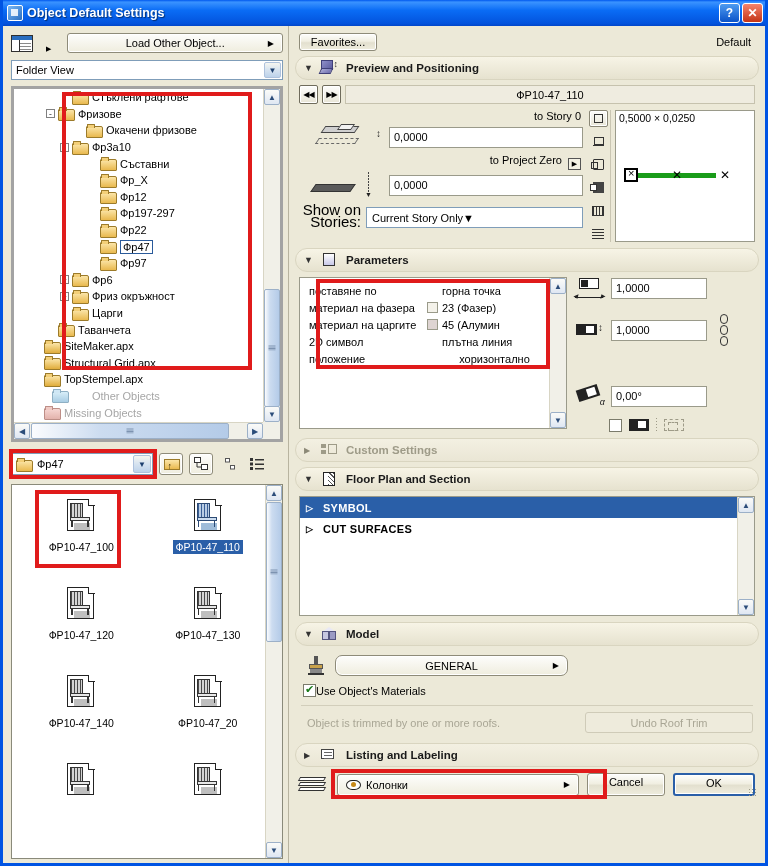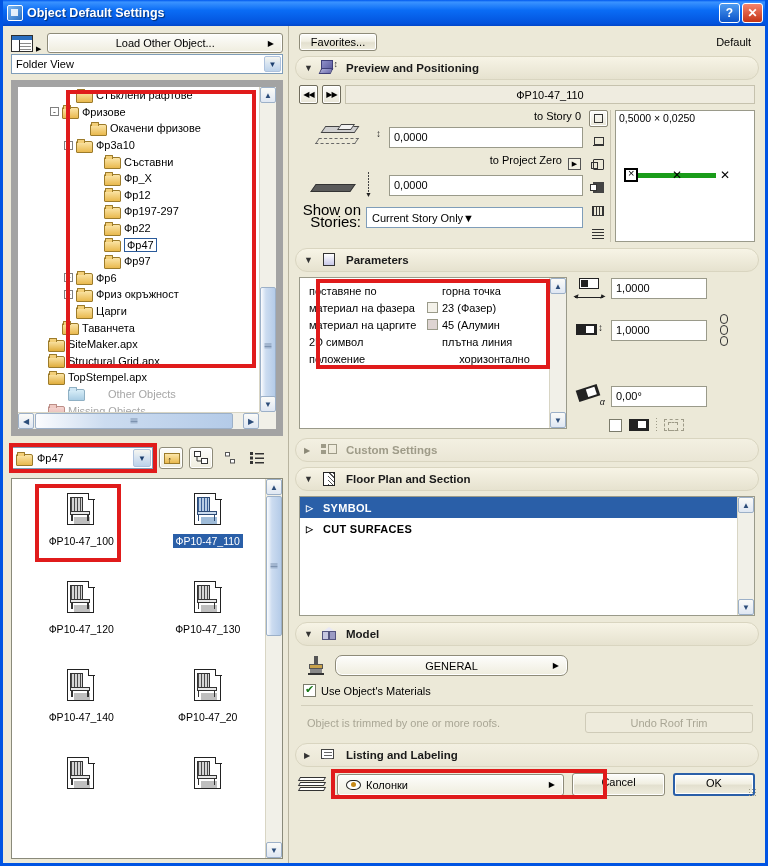--- a/index.html
+++ b/index.html
@@ -92,42 +92,42 @@
     display: flex; align-items: center; justify-content: center;
     color: #1c3f6e; font-size: 8px;
   }
   .txtfield {
     background: #fff; border: 1px solid #9a9a8a;
     height: 20px; display: flex; align-items: center;
     padding: 0 4px; font-size: 11px;
   }
 
   
-  .toprow { display: flex; align-items: center; gap: 6px; height: 22px; }
+  .toprow { display: flex; align-items: center; gap: 16px; height: 22px; margin-bottom: 6px; }
   .grid-icon {
     width: 22px; height: 17px; position: relative; flex: 0 0 22px;
     border: 1px solid #303030; background: #fff;
   }
   .grid-icon .gtop { position:absolute; left:0; top:0; right:0; height:4px; background:#2a6ec0; }
   .grid-icon .gv { position:absolute; left:7px; top:4px; bottom:0; width:1px; background:#303030; }
   .grid-icon .gh { position:absolute; left:8px; right:1px; height:1px; background:#8a8a8a; }
   .mini-tri { font-size: 7px; color: #000; margin-left: -3px; align-self: flex-end; padding-bottom:1px;}
   .load-btn {
     flex: 1; height: 20px; position: relative;
     display: flex; align-items: center; justify-content: center;
     background: linear-gradient(to bottom,#fdfdfc,#efedde);
     border: 1px solid #8e8b79; border-radius: 3px;
     box-shadow: inset 0 0 0 1px #fff;
   }
   .load-btn .tri { position: absolute; right: 8px; font-size: 8px; }
 
   
   .treebox {
     flex: 0 0 356px; background: #fff;
-    border: 7px solid #a3a3a3; position: relative;
+    border: 3px solid #a3a3a3; position: relative;
     margin-bottom: 2px; overflow: hidden;
   }
   .treeinner { position:absolute; left:0; top:0; right:17px; bottom:17px; overflow:hidden; }
   .trow { height: 16.6px; display: flex; align-items: center; white-space: nowrap; font-size: 11px; }
   .tog {
     width: 9px; height: 9px; border: 1px solid #808080; background: #fff;
     font-size: 8px; line-height: 7px; text-align: center; color: #000;
     flex: 0 0 9px; margin-right: 3px; font-family: "Liberation Mono", monospace;
   }
   .togspace { width: 12px; flex: 0 0 12px; }
@@ -388,42 +388,42 @@
   .modelrow { display:flex; align-items:center; gap:10px; margin: 4px 0 8px 8px; }
   .brush { width:18px; height:20px; position:relative; flex:0 0 18px; }
   .brush .h { position:absolute; left:7px; top:0; width:4px; height:8px; background:#555; }
   .brush .b { position:absolute; left:2px; top:8px; width:14px; height:5px; background:#c9a24a; border:1px solid #555;}
   .brush .t { position:absolute; left:3px; top:13px; width:12px; height:4px; background:#888; }
   .brush .u { position:absolute; left:1px; top:17px; width:16px; height:2px; background:#333; }
   .genbtn { width:233px; height:21px; position:relative; display:flex; align-items:center; justify-content:center;
     background: linear-gradient(to bottom,#fdfdfc,#efedde); border:1px solid #8e8b79; border-radius:7px;
     box-shadow: inset 0 0 0 1px #fff; font-size:11px; }
   .genbtn .tri { position:absolute; right:8px; font-size:8px; }
-  .usemat { display:flex; align-items:center; gap:5px; margin: 0 0 8px 4px; font-size:11px; }
+  .usemat { display:flex; align-items:center; margin: 0 0 8px 4px; font-size:11px; }
   .chk2 { width:13px; height:13px; background:#fff; border:1px solid #7b7b6b; position:relative; }
   .chk2:after { content:"\2714"; position:absolute; left:1px; top:-2px; font-size:11px; color:#1a7a1a; }
   .hr { height:1px; background:#d2cebb; margin: 6px 2px; }
   .trimrow { display:flex; align-items:center; gap:10px; margin: 0 2px 4px 8px; }
   .trimtext { flex:1; font-size:11px; color:#a9a695; }
   .trimbtn { width:168px; height:21px; display:flex; align-items:center; justify-content:center;
     background:#eeebdc; border:1px solid #cfcbb8; border-radius:3px; font-size:11px; color:#a9a695; }
 
   
   .bottombar { display:flex; align-items:center; gap:8px; padding: 4px 4px 2px 4px; position:relative; }
   .stack { width:30px; height:20px; position:relative; flex:0 0 30px; }
   .stack i { position:absolute; left:0; width:26px; height:4px; border:1px solid #333; background:#fff;
     transform: skewX(-30deg); }
   .stack i:nth-child(1){ top:2px; } .stack i:nth-child(2){ top:7px; } .stack i:nth-child(3){ top:12px; }
   .kolbtn { flex:1; height:22px; position:relative; display:flex; align-items:center; gap:5px; padding-left:8px;
     background: linear-gradient(to bottom,#fdfdfc,#efedde); border:1px solid #8e8b79; border-radius:3px;
     box-shadow: inset 0 0 0 1px #fff; font-size:11px; }
   .eye { width:15px; height:10px; border:1.5px solid #222; border-radius:50%/60%; position:relative; background:#fff; flex:0 0 15px;}
   .eye:after{content:"";position:absolute;left:4px;top:1.5px;width:5px;height:5px;border-radius:50%;background:#c88a1a;}
   .kolbtn .tri { position:absolute; right:8px; font-size:8px; }
-  .btn-cancel { width:93px; height:23px; }
+  .btn-cancel { width:78px; height:23px; }
   .btn-ok { width:82px; height:23px; border:2px solid #2a5fa8 !important; }
   .grip-corner { position:absolute; right:1px; bottom:0px; width:10px; height:10px;
     background-image: radial-gradient(#9c9a88 1px, transparent 1px); background-size:3px 3px; }
 </style>
 </head>
 <body>
 
 <div class="window">
 
   <div class="titlebar">
@@ -542,21 +542,21 @@
             <div class="trow" style="padding-left: 18px;">
               <span class="togspace"></span>
               <span class="fold apx"></span>
               <span class="tlabel">Structural Grid.apx</span>
             </div>
             <div class="trow" style="padding-left: 18px;">
               <span class="togspace"></span>
               <span class="fold apx"></span>
               <span class="tlabel">TopStempel.apx</span>
             </div>
-            <div class="trow" style="padding-left: 18px; gap: 20px;">
+            <div class="trow" style="padding-left: 6px; gap: 20px;">
               <span class="togspace"></span>
               <span class="fold dim"></span>
               <span class="tlabel grey">Other Objects</span>
             </div>
             <div class="trow" style="padding-left: 18px;">
               <span class="togspace"></span>
               <span class="fold pink"></span>
               <span class="tlabel grey">Missing Objects</span>
             </div>
           </div>

